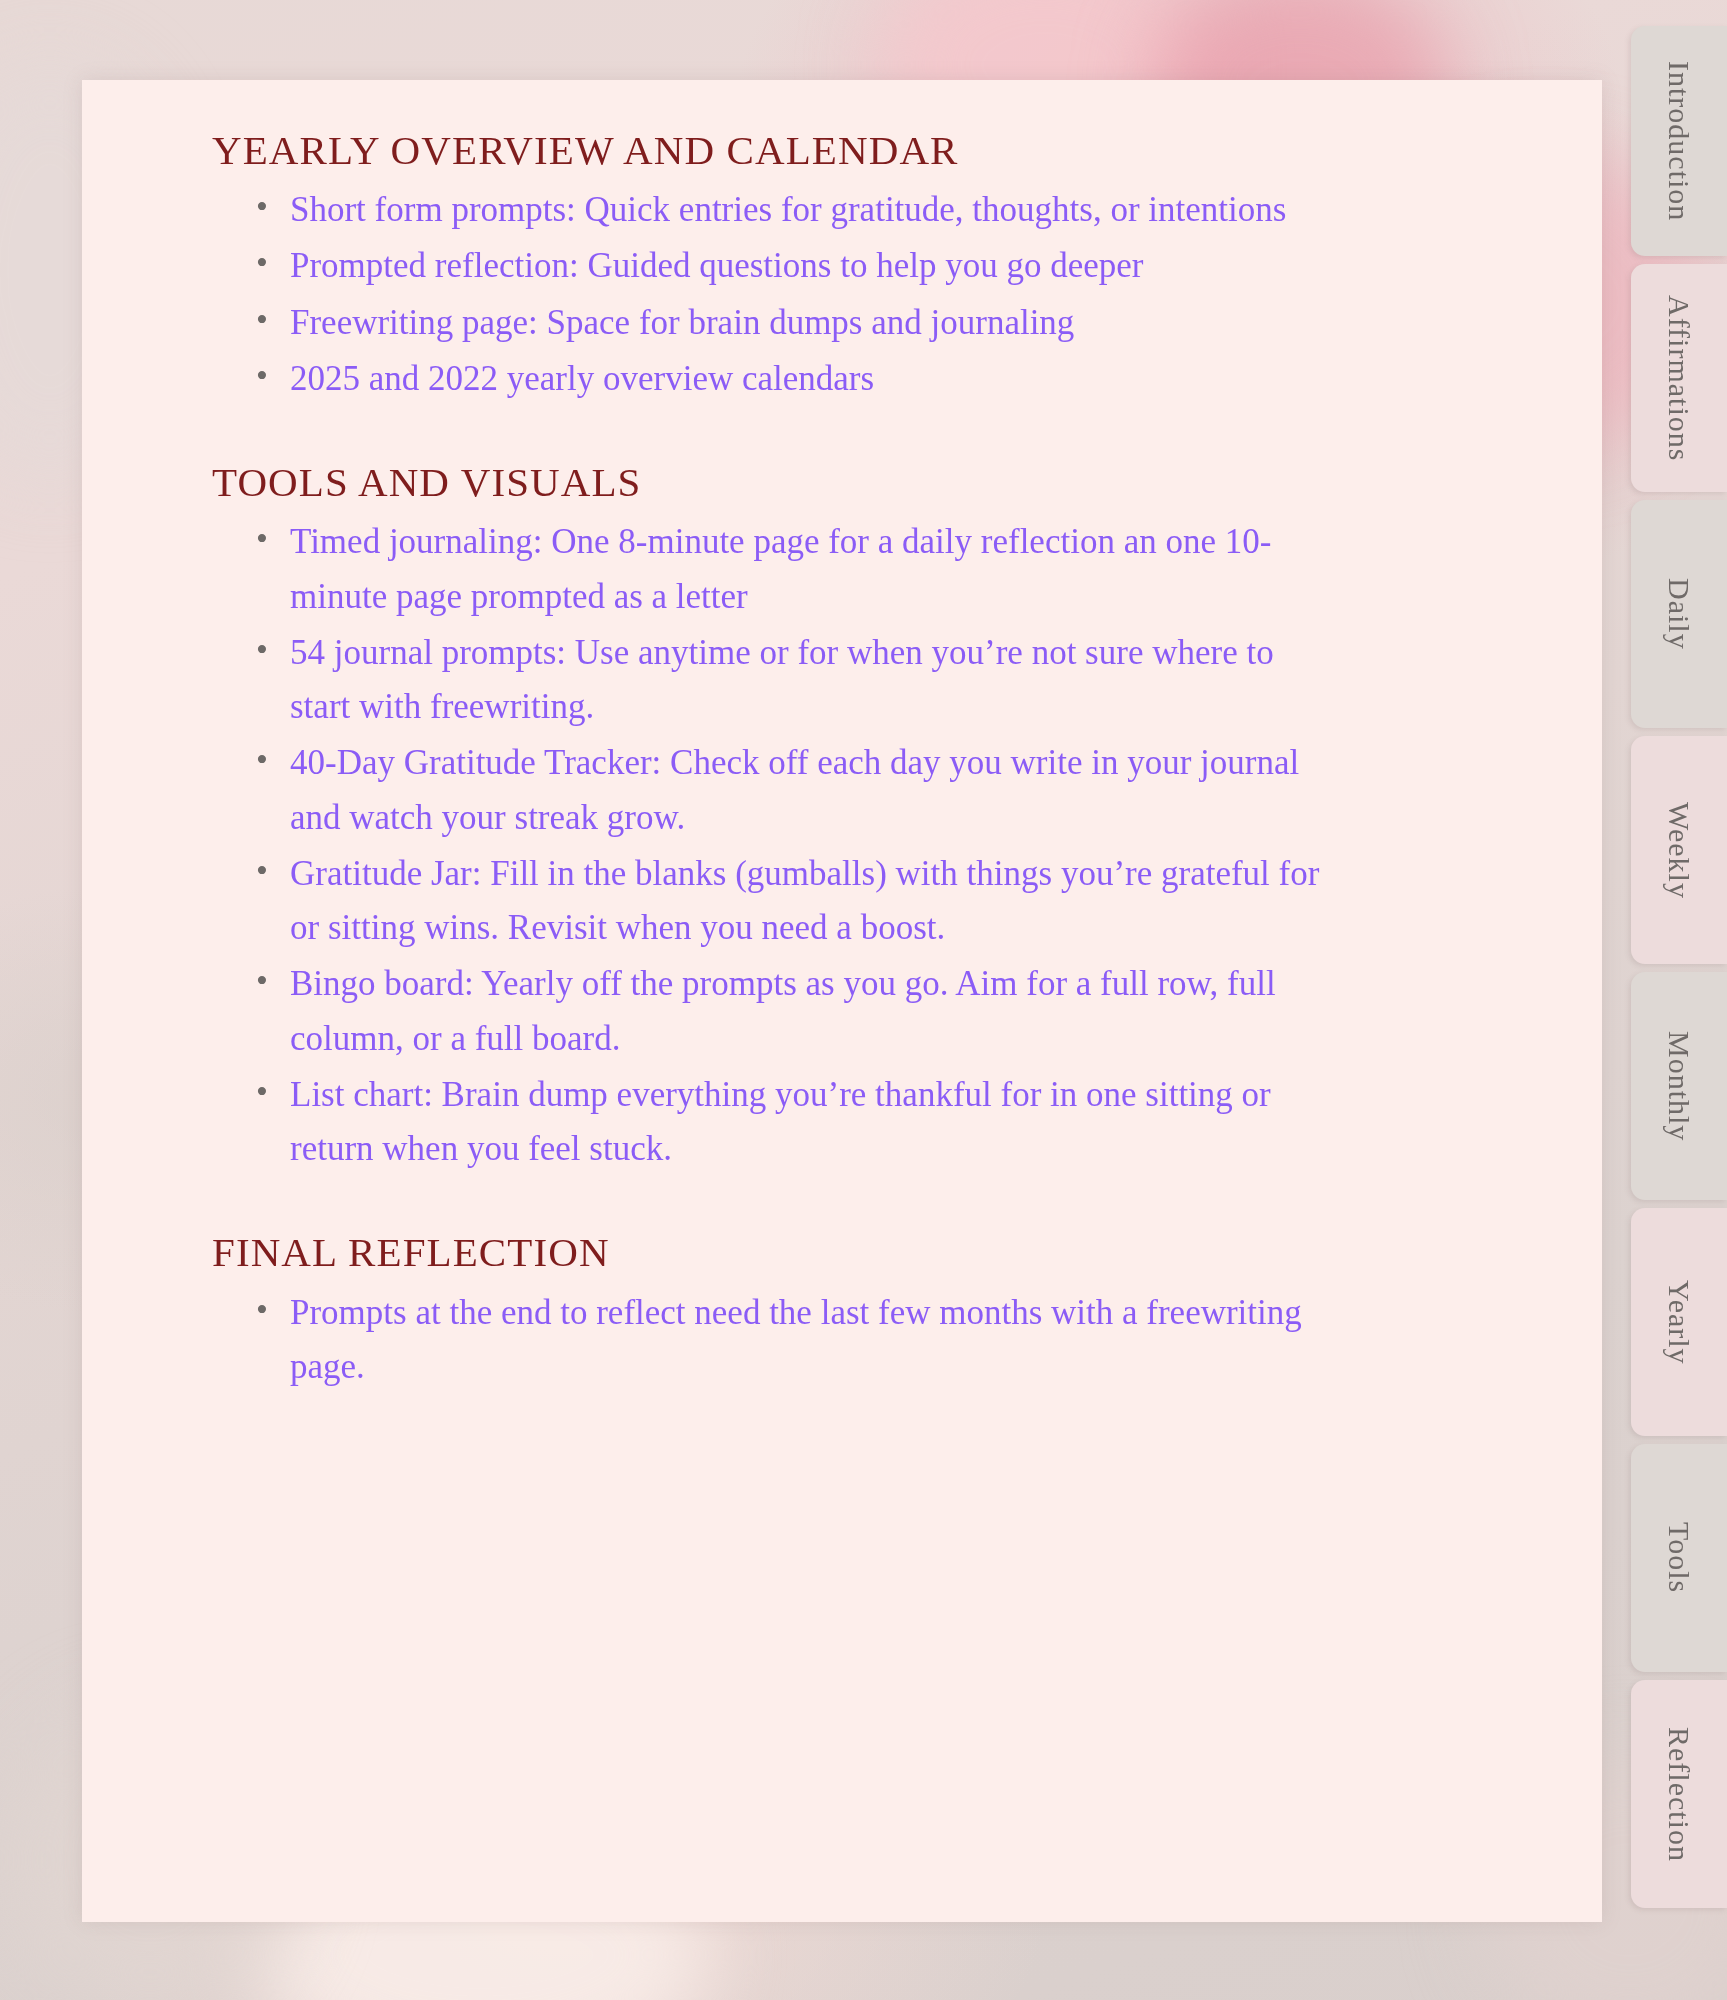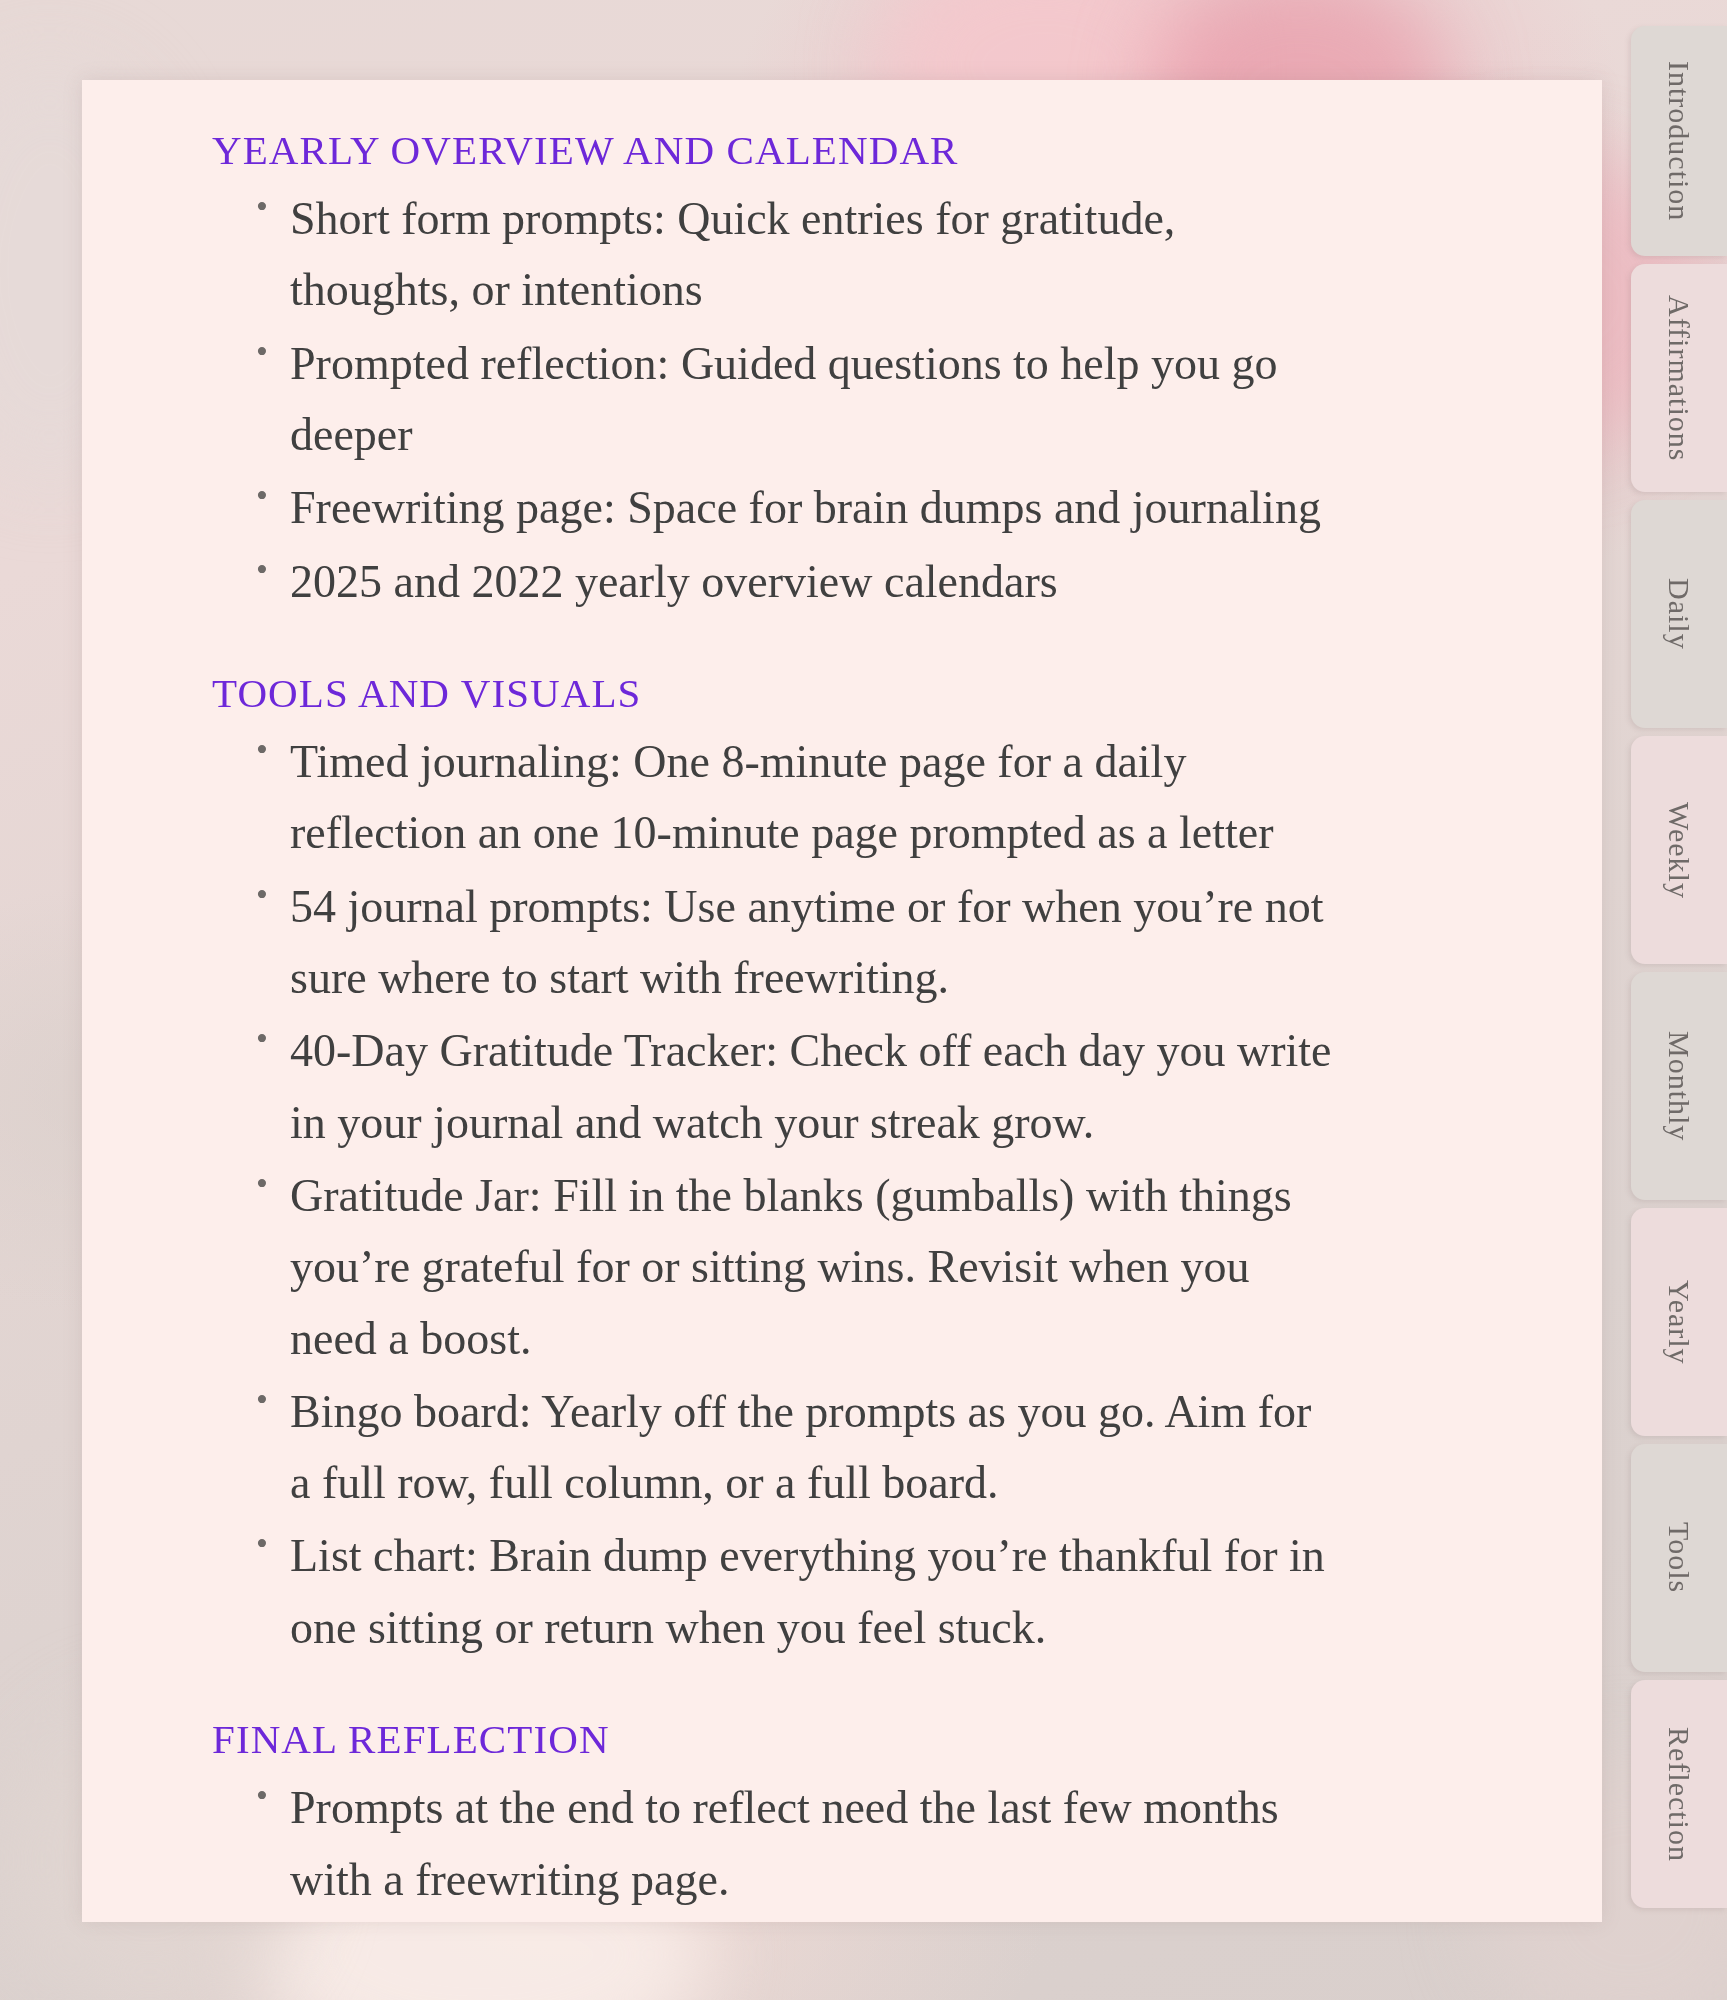--- a/index.html
+++ b/index.html
@@ -46,37 +46,37 @@
     box-shadow: 0 0 18px rgba(150,120,120,0.18);
   }
   .page-inner {
     padding: 46px 70px 0 130px;
   }
   h2.section-title {
     font-family: "Liberation Serif", serif;
     font-weight: 400;
     font-size: 41px;
     letter-spacing: 1.1px;
-    color: #6d28d9;
+    color: #7f1d1d;
     margin: 0 0 8px 0;
     line-height: 1.2;
   }
   .section + .section { margin-top: 52px; }
   .section.indent-title h2.section-title { }
 
   ul.bullets {
     list-style: none;
     margin: 0;
     padding: 0;
   }
   ul.bullets li {
     position: relative;
-    font-size: 46px;
+    font-size: 35px;
     line-height: 1.55;
-    color: #404040;
+    color: #8b5cf6;
     padding-left: 78px;
     margin-bottom: 2px;
     max-width: 1130px;
   }
   ul.bullets li::before {
     content: "•";
     position: absolute;
     left: 44px;
     top: -2px;
     font-size: 34px;

